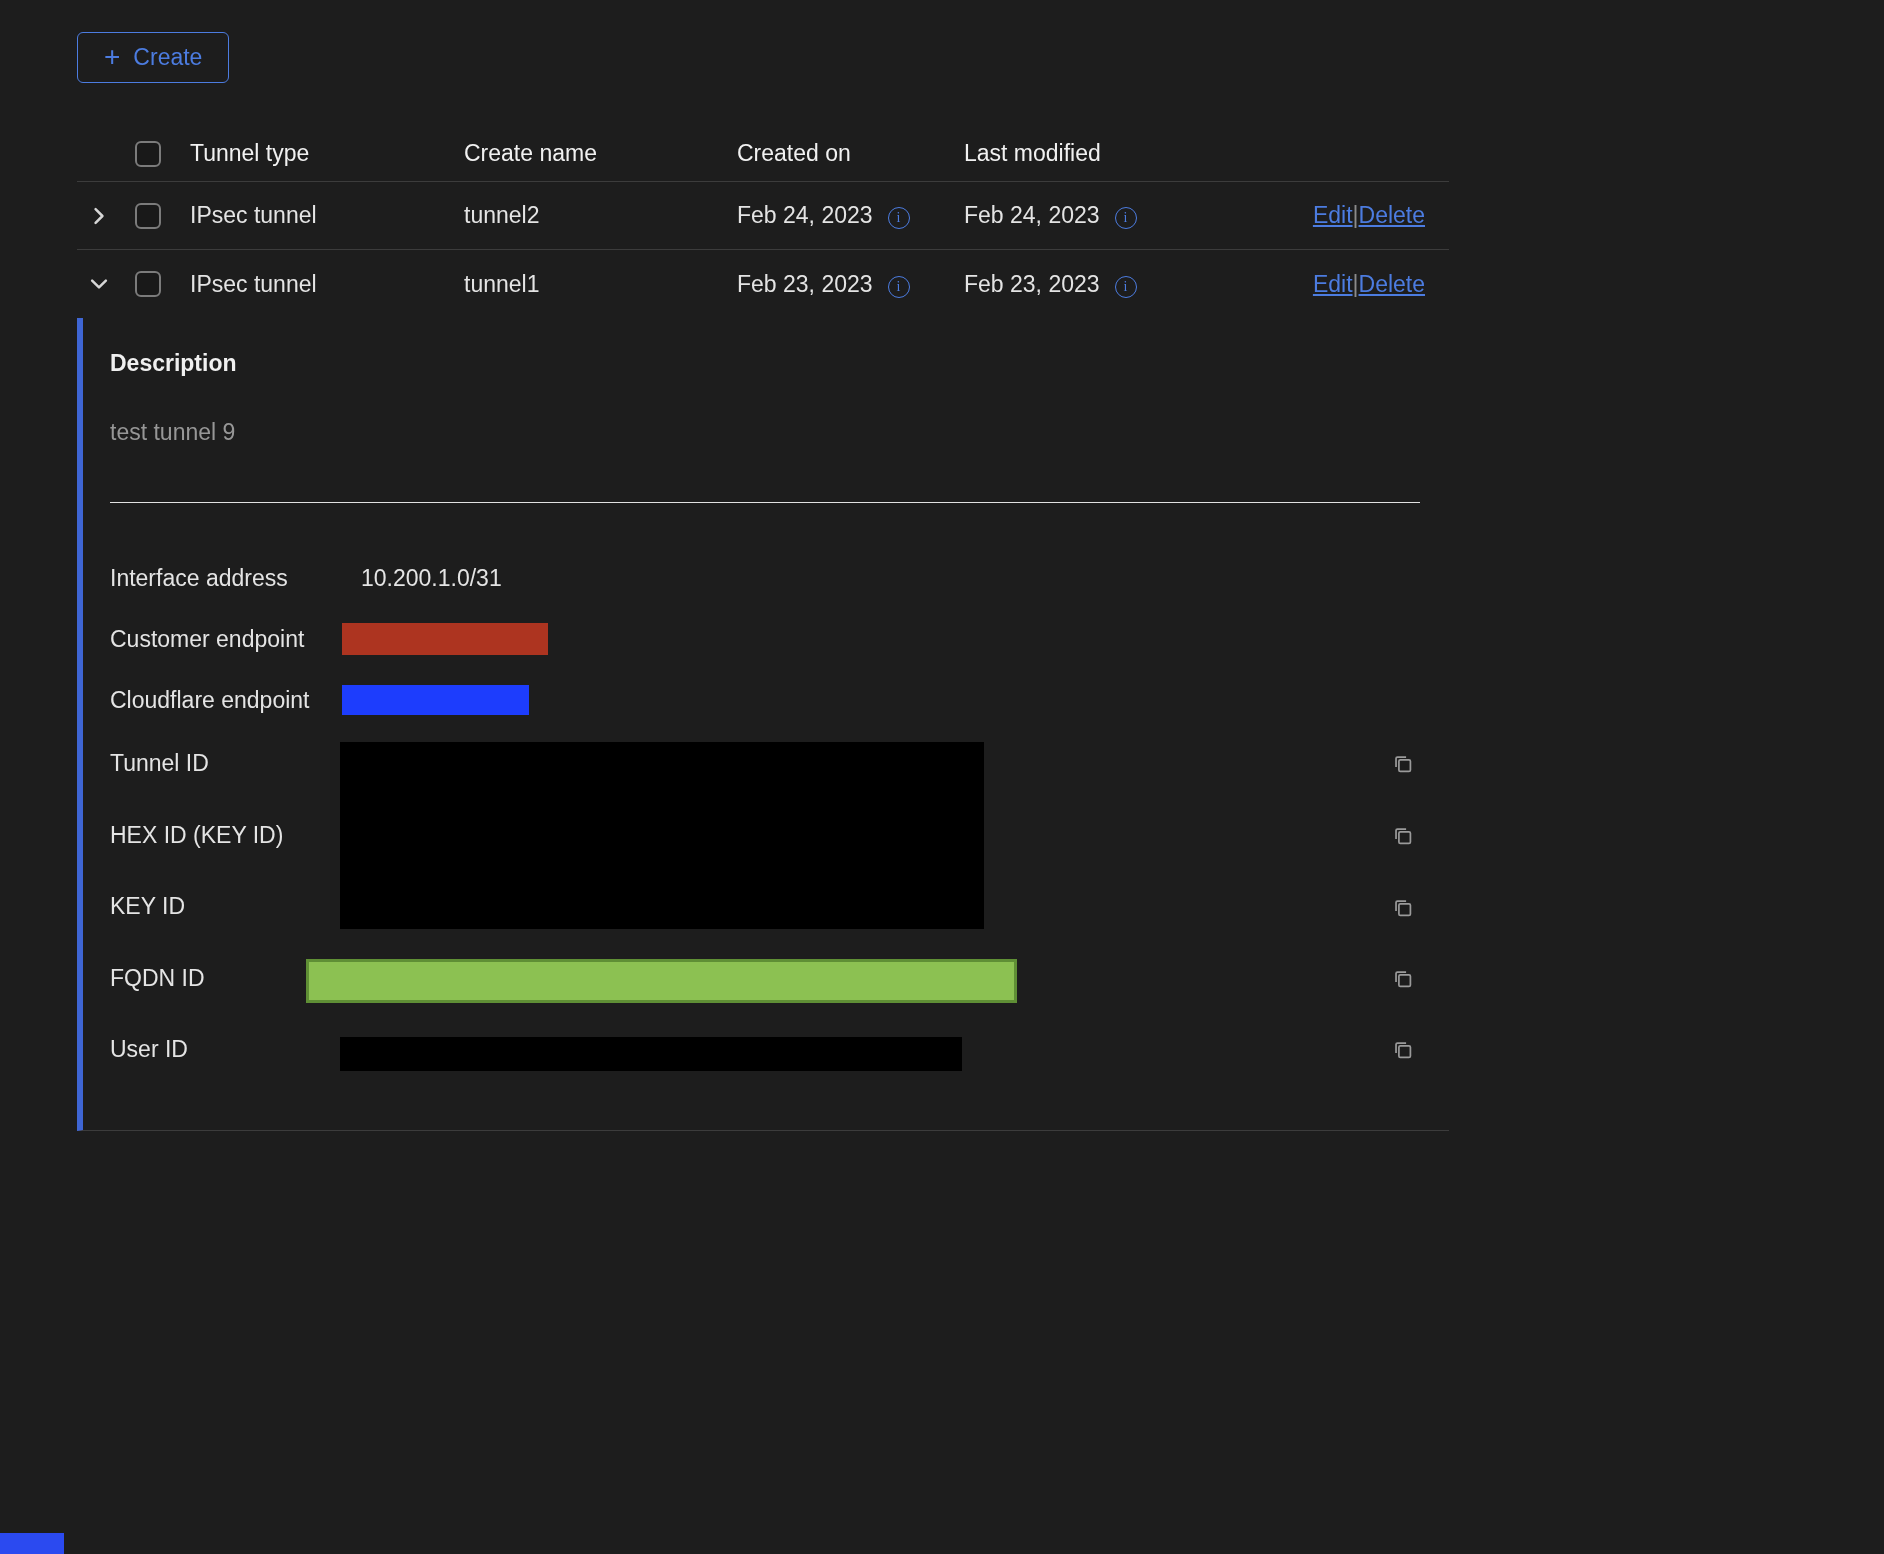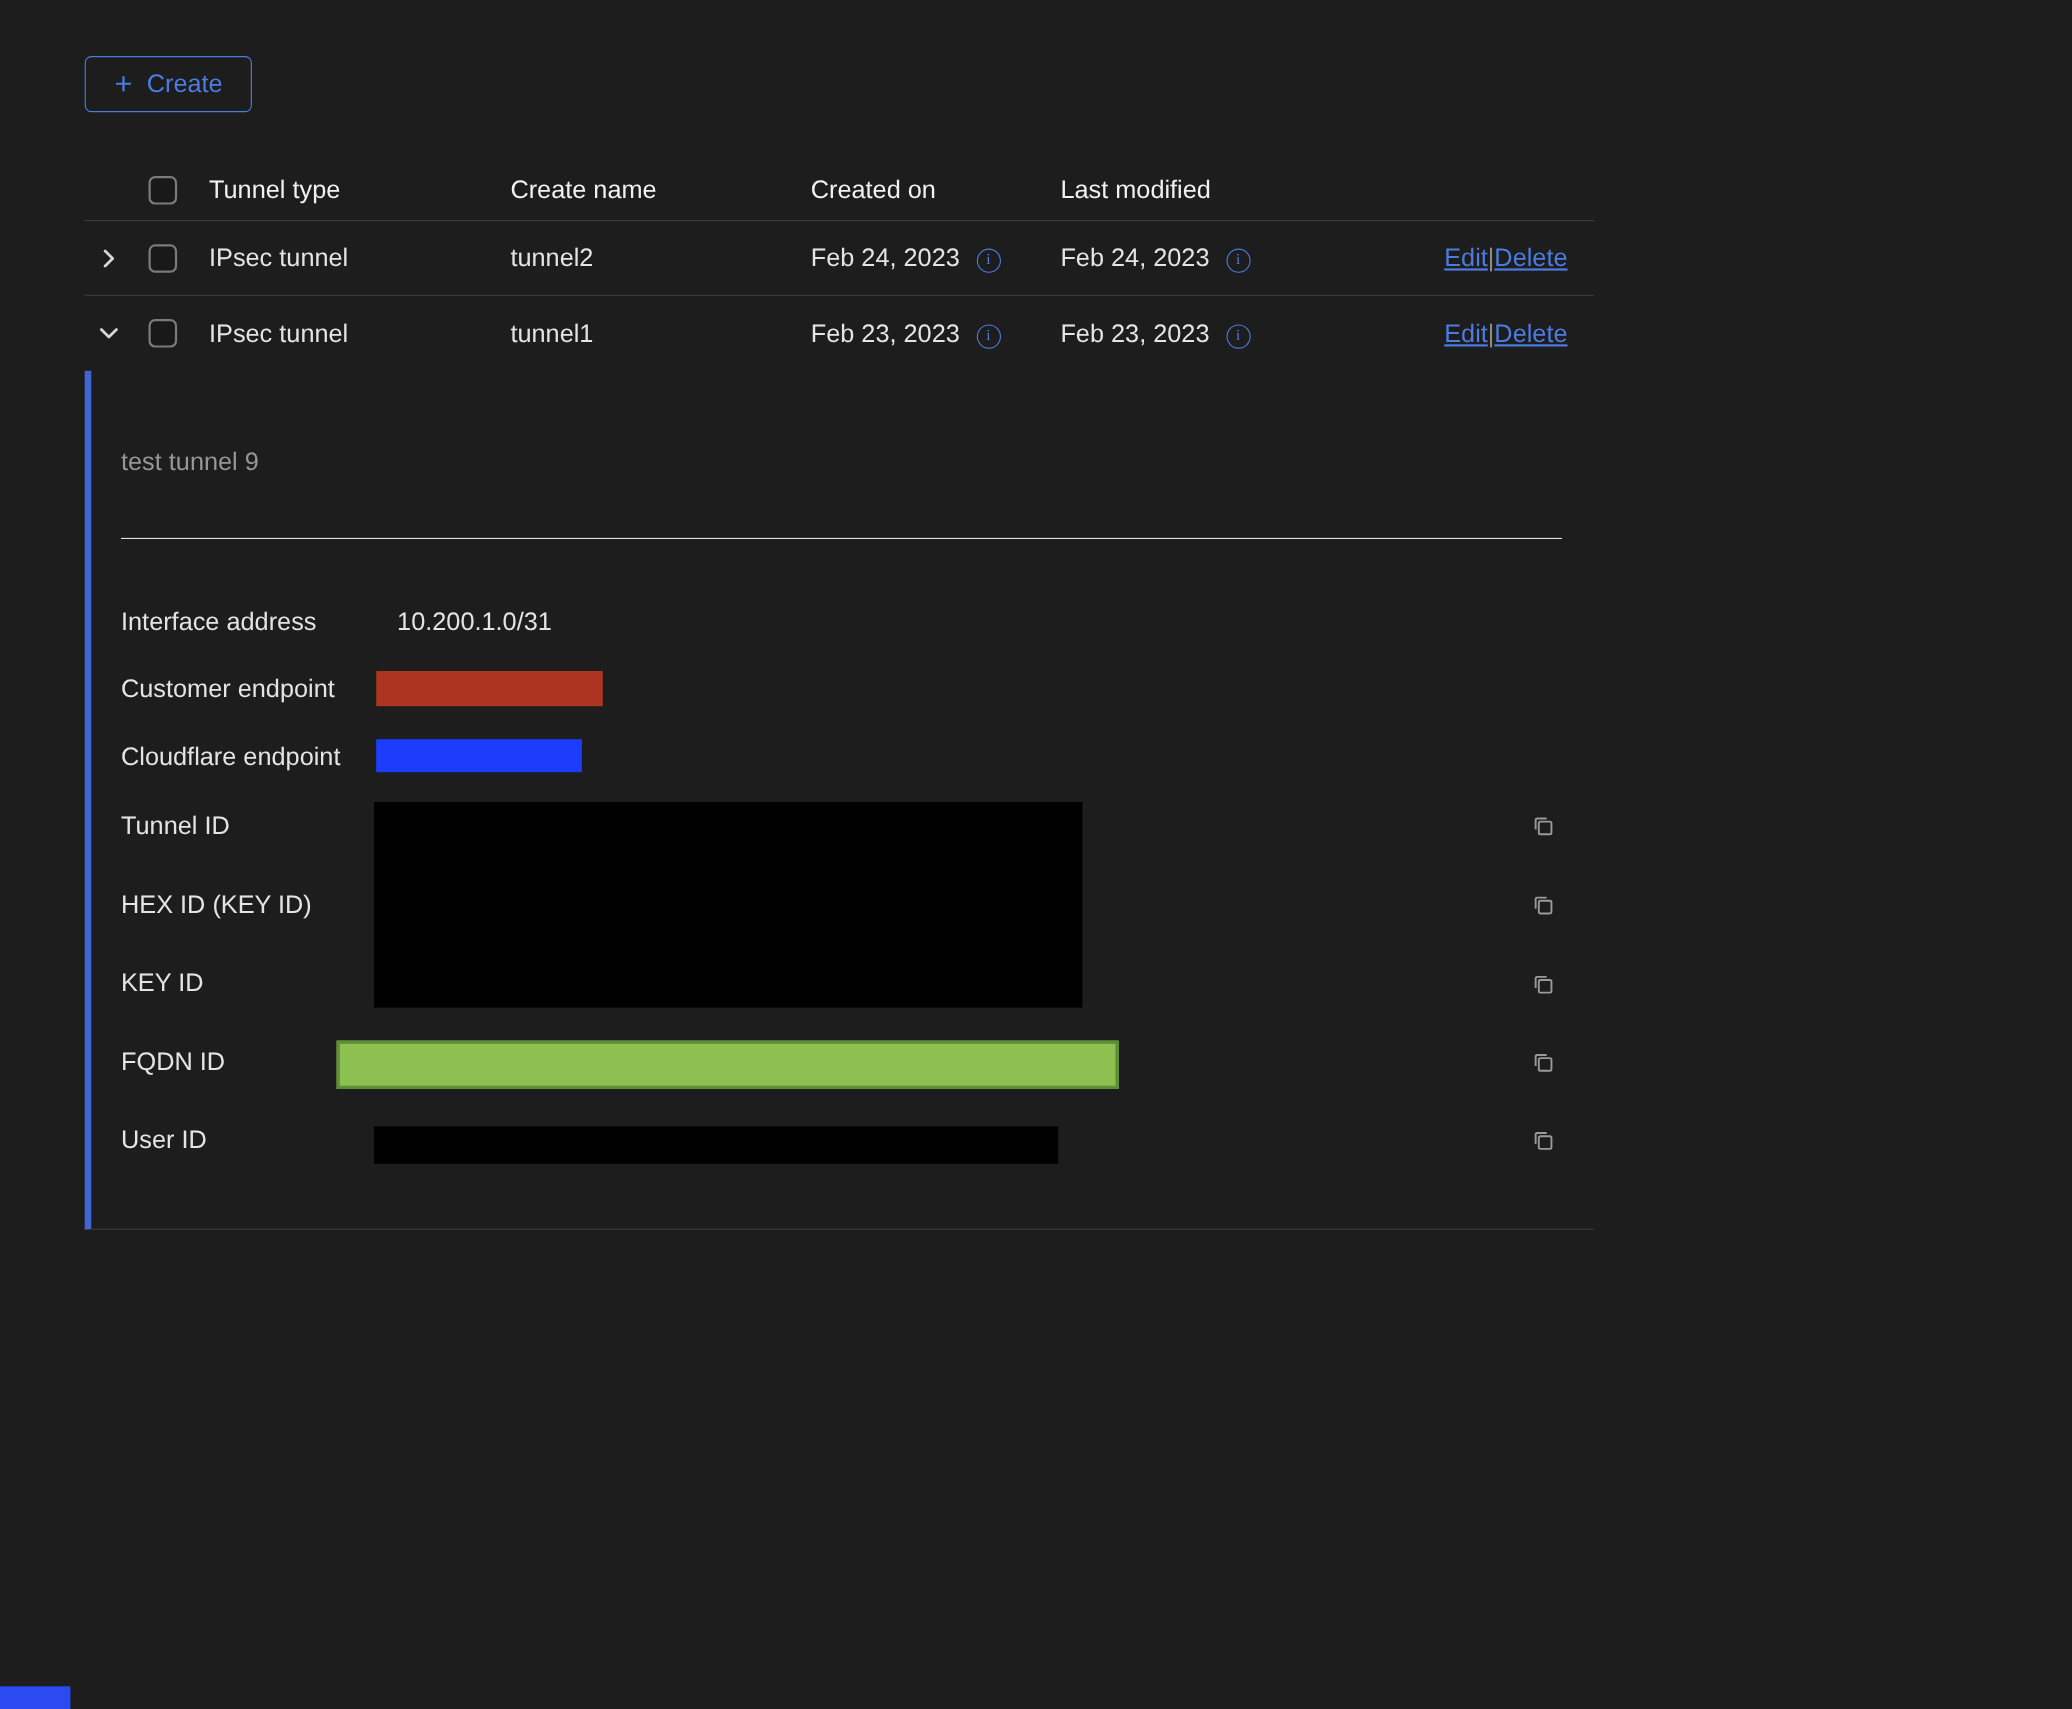--- a/index.html
+++ b/index.html
@@ -14,21 +14,21 @@
     --line:#3c3c3c;
     --text:#e4e4e4;
     --muted:#979797;
   }
   *{margin:0;padding:0;box-sizing:border-box}
   html,body{background:#1d1d1d}
   body{
     width:1884px;height:1554px;position:relative;overflow:hidden;
     font-family:"Liberation Sans","DejaVu Sans",sans-serif;color:var(--text);
   }
-  .content{padding:51px 0 0 77px;width:1449px}
+  .content{padding:32px 0 0 77px;width:1449px}
 
   
   .create-btn{
     display:inline-flex;align-items:center;gap:13px;height:51px;padding:0 26px;
     background:transparent;border:1px solid var(--accent-blue);border-radius:6px;
     color:var(--accent-blue);font-size:23px;cursor:pointer;
     font-family:"Liberation Sans","DejaVu Sans",sans-serif;
   }
   .plus-glyph{font-size:28px;font-weight:300;line-height:1;margin-top:-2px}
   .plus-glyph::before{content:"+"}
@@ -160,20 +160,21 @@
       </div>
       <div class="actions">
         <a class="link">Edit</a>
         <span class="sep">|</span>
         <a class="link">Delete</a>
       </div>
     </div>
 
     <div class="detail-panel">
       <div class="panel-inner">
+        <div class="desc-label">Description</div>
         <div class="desc-text">test tunnel 9</div>
         <div class="divider"></div>
 
         <div class="fields">
 
           <div class="f-label" style="top:8px">Interface address</div>
           <div class="f-label" style="top:69px">Customer endpoint</div>
           <div class="f-label" style="top:130px">Cloudflare endpoint</div>
           <div class="f-label" style="top:193px">Tunnel ID</div>
           <div class="f-label" style="top:265px">HEX ID (KEY ID)</div>

